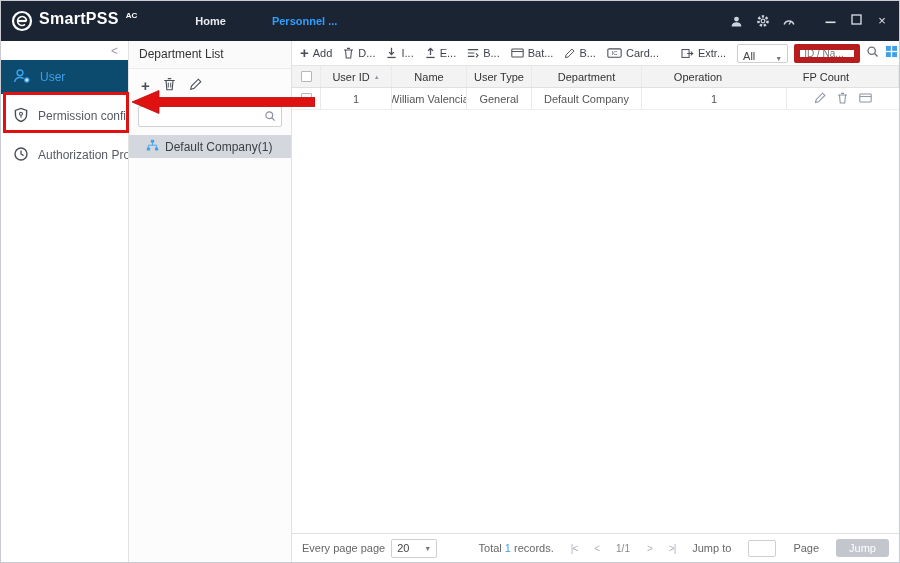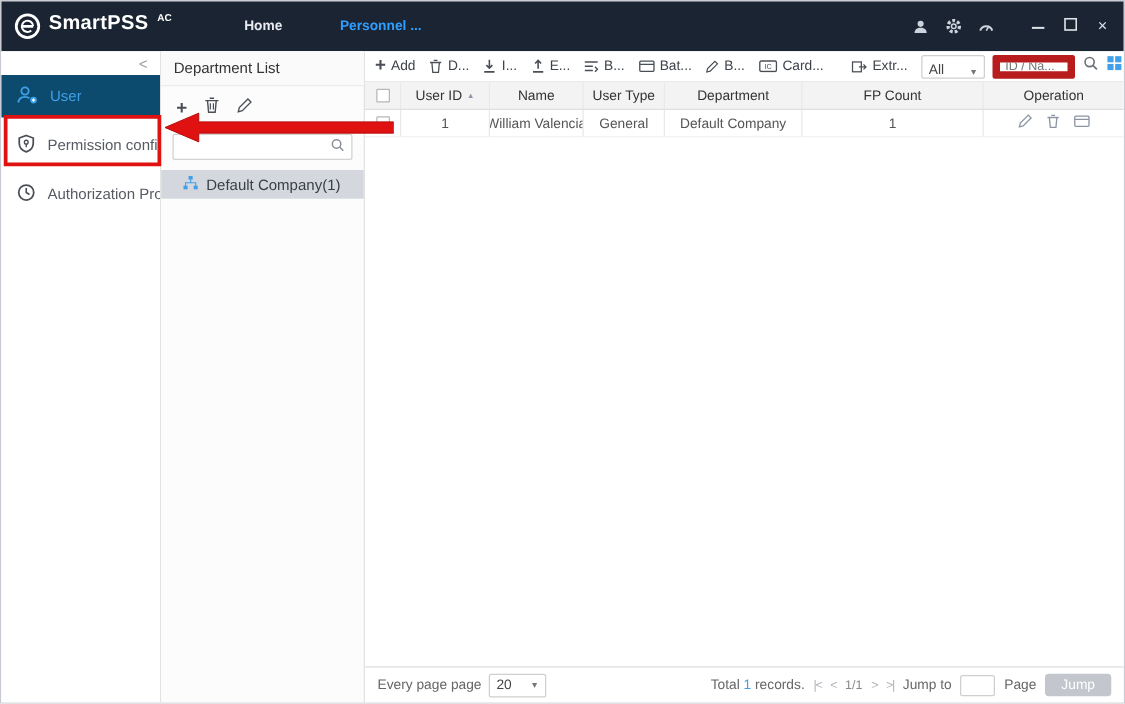--- a/index.html
+++ b/index.html
@@ -59,21 +59,21 @@
   .col-cb{width:29px;} .col-uid{width:71px;} .col-name{width:75px;} .col-utype{width:65px;}
   .col-dept{width:110px;} .col-fp{width:145px;} .col-op{flex:1; border-right:0;}
   .cb { width:11px; height:11px; border:1px solid #b7b7b7; border-radius:1px; background:#fff; }
   .sort { font-size:6px; color:#8d97a5; margin-left:4px; }
   .op-icons { display:flex; gap:11px; align-items:center; }
   .tspacer { flex:1; background:#fff; }
 
   
   .m-footer { height:29px; border-top:1px solid #e0e0e0; display:flex; align-items:center; padding:0 10px; font-size:11px; color:#666; gap:6px; flex:none; }
   .pg-select { border:1px solid #cfcfcf; border-radius:2px; height:19px; width:46px; display:flex; align-items:center; justify-content:space-between; padding:0 5px; font-size:11px; color:#444; background:#fff; }
-  .f-right { margin-left:auto; display:flex; align-items:center; gap:7px; }
+  .f-right { margin-left:auto; display:flex; align-items:center; gap:17px; }
   .blue { color:#3f9fe8; }
   .pgnav { color:#aeb3ba; font-size:10px; letter-spacing:-1px; }
   .pgind { color:#888; font-size:10px; }
   .jump-input { width:28px; height:17px; border:1px solid #cfcfcf; border-radius:2px; outline:0; font-size:10px; padding:0 3px; font-family:"Liberation Sans",sans-serif; }
   .jump-btn { background:#c3c7cd; color:#fff; border:0; border-radius:3px; font-size:11px; padding:3px 13px; cursor:default; font-family:"Liberation Sans",sans-serif; }
 </style>
 </head>
 <body>
 
 <div class="app">
@@ -322,22 +322,22 @@
       <div class="cell col-cb">
           <span class="cb"></span>
         </div>
       <div class="cell col-uid">
         <span>User ID</span>
         <span class="sort">▲</span>
       </div>
       <div class="cell col-name">Name</div>
       <div class="cell col-utype">User Type</div>
       <div class="cell col-dept">Department</div>
+      <div class="cell col-op">Operation</div>
       <div class="cell col-fp">FP Count</div>
-      <div class="cell col-op">Operation</div>
     </div>
 
     <div class="trow">
       <div class="cell col-cb">
           <span class="cb"></span>
         </div>
       <div class="cell col-uid">1</div>
       <div class="cell col-name">William Valencia</div>
       <div class="cell col-utype">General</div>
       <div class="cell col-dept">Default Company</div>

